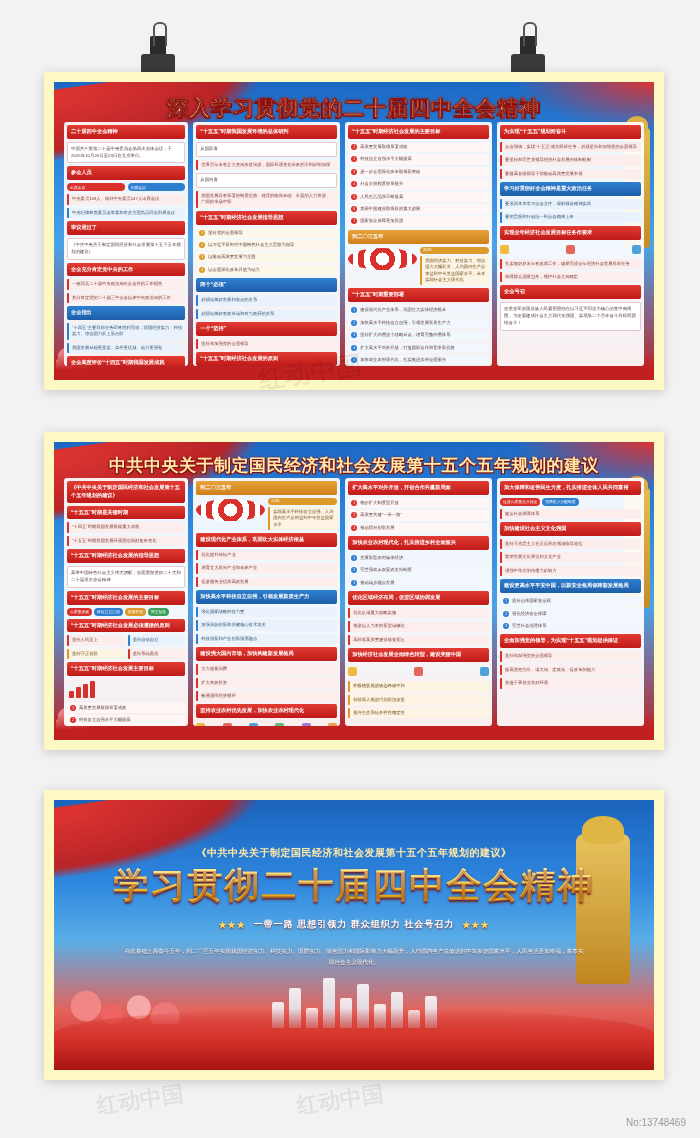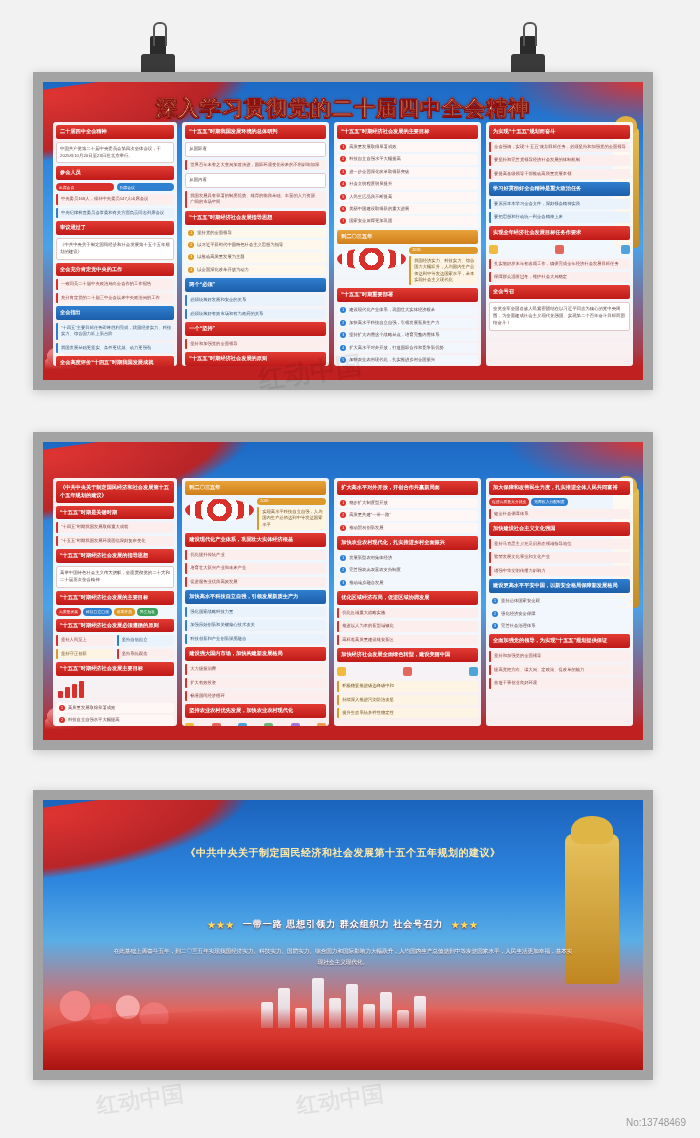--- a/index.html
+++ b/index.html
@@ -6,22 +6,22 @@
   body{
     width:700px;height:1138px;
     background:#f2f2f2;
     font-family:"Liberation Sans", sans-serif;
     position:relative;
     overflow:hidden;
   }
   
   .board{
     position:absolute;
-    left:33px;width:620px;
-    background:#a3a3a3;
+    left:44px;width:620px;
+    background:#fef9c3;
     box-shadow:0 2px 10px rgba(0,0,0,.18);
     box-sizing:border-box;
     padding:10px;
   }
   .board-inner{
     position:relative;
     width:100%;height:100%;
     background:linear-gradient(180deg,#1c69c4 0%,#2f86dd 28%,#4aa3e8 55%,#c0201f 100%);
     overflow:hidden;
     box-sizing:border-box;
@@ -407,20 +407,21 @@
 </div>
 
 <div class="board" id="board2">
   <div class="board-inner">
     <div class="silk"></div>
     <div class="silk2"></div>
     <div class="lion"></div>
     <div class="flowers-l"></div>
     <div class="bottom-wave"></div>
 
+    <div class="b2-title">中共中央关于制定国民经济和社会发展第十五个五年规划的建议</div>
 
     <div class="b2-body">
 
       <div class="col c1">
         <div class="hdr">《中共中央关于制定国民经济和社会发展第十五个五年规划的建议》</div>
 
         <div class="hdr">“十五五”时期是关键时期</div>
         <div class="pill">“十四五”时期我国发展取得重大成就</div>
         <div class="pill">“十五五”时期我国发展环境面临深刻复杂变化</div>
 
@@ -604,20 +605,21 @@
       <span class="bld" style="height:44px"></span>
       <span class="bld" style="height:24px"></span>
       <span class="bld" style="height:36px"></span>
       <span class="bld" style="height:18px"></span>
       <span class="bld" style="height:32px"></span>
     </div>
     <div class="b3-flowers"></div>
     <div class="b3-wave"></div>
 
     <div class="b3-sub">《中共中央关于制定国民经济和社会发展第十五个五年规划的建议》</div>
+    <div class="b3-main">学习贯彻二十届四中全会精神</div>
     <div class="b3-slogan">
       <span class="stars">★★★</span>
       <span>一带一路  思想引领力  群众组织力  社会号召力</span>
       <span class="stars">★★★</span>
     </div>
     <div class="b3-para">在此基础上再奋斗五年，到二〇三五年实现我国经济实力、科技实力、国防实力、综合国力和国际影响力大幅跃升，人均国内生产总值达到中等发达国家水平，人民生活更加幸福，基本实现社会主义现代化。</div>
   </div>
 </div>
 
 <div class="wm" id="wm1">红动中国</div>

